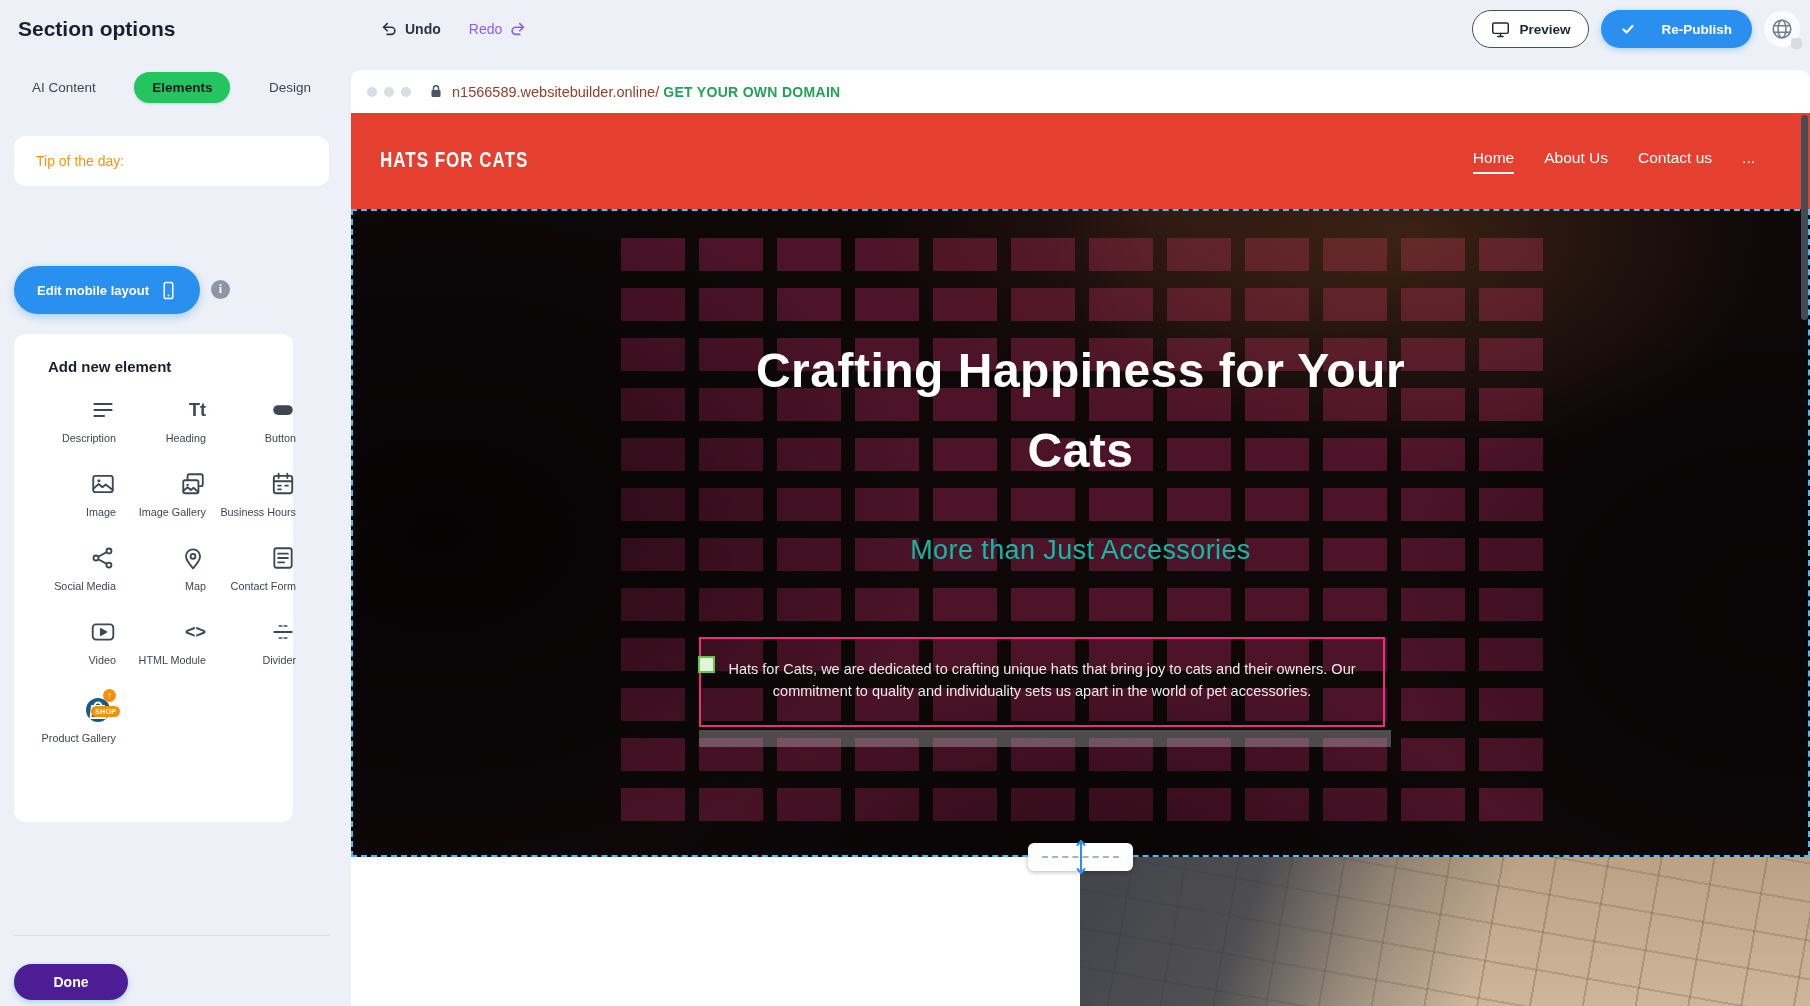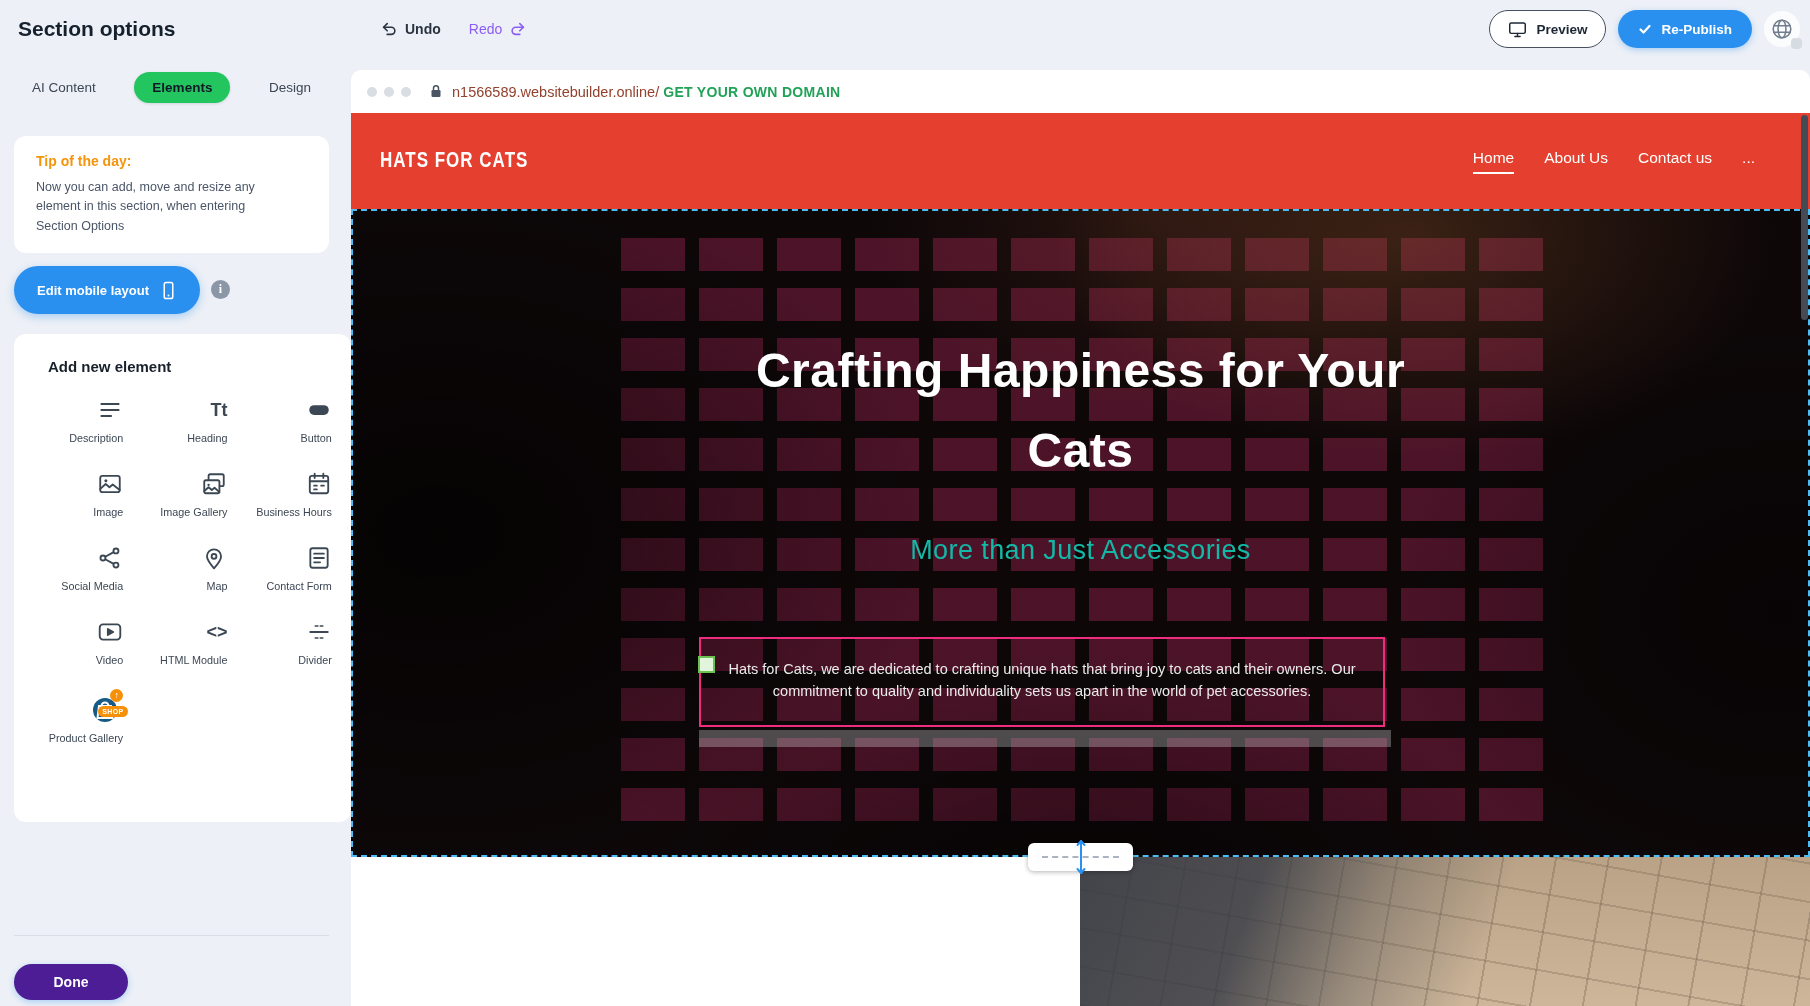--- a/index.html
+++ b/index.html
@@ -15,38 +15,38 @@
 
   
   .topbar { position: absolute; left: 0; top: 0; width: 1810px; height: 58px; display: flex; align-items: center; }
   .topbar-title { margin-left: 18px; font-size: 21px; font-weight: bold; color: #16212e; }
   .history { position: absolute; left: 380px; top: 0; height: 58px; display: flex; align-items: center; gap: 28px; }
   .hist-btn { display: flex; align-items: center; gap: 7px; cursor: pointer; font-size: 14px; }
   .undo-btn { color: #2b3440; font-weight: bold; }
   .redo-btn { color: #8b5cf6; }
   .topbar-right { position: absolute; right: 10px; top: 10px; display: flex; align-items: center; gap: 12px; }
   .btn-preview { height: 38px; border-radius: 19px; border: 1px solid #46505f; background: #ffffff; display: flex; align-items: center; gap: 9px; padding: 0 18px; font-size: 13.5px; font-weight: bold; color: #1d2733; cursor: pointer; }
-  .btn-republish { height: 38px; border-radius: 19px; border: none; background: #2a90f0; display: flex; align-items: center; gap: 9px; padding: 0 20px; font-size: 13.5px; font-weight: bold; color: #ffffff; cursor: pointer; box-shadow: 0 2px 6px rgba(42,144,240,.35); }
+  .btn-republish { height: 38px; border-radius: 19px; border: none; background: #2a90f0; display: flex; align-items: center; gap: 26px; padding: 0 20px; font-size: 13.5px; font-weight: bold; color: #ffffff; cursor: pointer; box-shadow: 0 2px 6px rgba(42,144,240,.35); }
   .globe-btn { width: 36px; height: 36px; border-radius: 50%; background: #fbfcfe; display: flex; align-items: center; justify-content: center; position: relative; cursor: pointer; }
   .globe-badge { position: absolute; right: -2px; bottom: -2px; width: 11px; height: 11px; border-radius: 4px; background: #d7dbe2; }
 
   
   .sidebar { position: absolute; left: 0; top: 58px; width: 343px; bottom: 0; }
   .tabs { margin: 14px 14px 0 14px; width: 315px; display: flex; align-items: flex-start; justify-content: space-between; padding: 0 14px; height: 36px; }
   .tab { font-size: 13.5px; color: #3c4654; cursor: pointer; padding: 8px 4px; }
   .tab.active { background: #22c55e; border-radius: 17px; padding: 8px 18px; box-shadow: 0 1px 3px rgba(16,24,40,.12); font-weight: bold; color: #111827; }
 
   .tip-card { position: absolute; left: 14px; top: 78px; width: 315px; background: #fff; border-radius: 12px; padding: 17px 22px; }
-  .tip-title { color: #f5950c; font-size: 14px; font-weight: bold; margin-bottom: 9px; }
+  .tip-title { color: #f5950c; font-size: 14px; font-weight: normal; }
   .tip-body { font-size: 12.5px; color: #4a5568; line-height: 1.55; width: 252px; }
 
   .edit-mobile { position: absolute; left: 14px; top: 208px; width: 186px; height: 48px; border-radius: 24px; background: #2a90f0; display: flex; align-items: center; justify-content: center; gap: 11px; color: #fff; font-size: 13px; font-weight: bold; cursor: pointer; box-shadow: 0 3px 8px rgba(42,144,240,.35); }
   .info-btn { position: absolute; left: 211px; top: 222px; width: 19px; height: 19px; border-radius: 50%; background: #8b97a7; color: #fff; font-size: 12px; font-weight: bold; font-family: "Liberation Serif", serif; display: flex; align-items: center; justify-content: center; cursor: pointer; }
 
-  .add-card { position: absolute; left: 14px; top: 276px; width: 337px; height: 488px; background: #fff; border-radius: 12px; padding: 24px 12px 0 12px; }
+  .add-card { position: absolute; left: 14px; top: 276px; width: 279px; height: 488px; background: #fff; border-radius: 12px; padding: 24px 12px 0 12px; }
   .add-title { font-size: 15px; font-weight: bold; color: #18202c; margin: 0 0 20px 22px; }
   .el-grid { display: grid; grid-template-columns: repeat(3, 1fr); row-gap: 24px; justify-items: center; }
   .el-item { width: 90px; display: flex; flex-direction: column; align-items: flex-end; gap: 6px; cursor: pointer; }
   .el-icon { height: 30px; display: flex; align-items: center; justify-content: center; color: #3c4754; }
   .el-icon svg { width: 26px; height: 26px; }
   .icon-text { font-weight: bold; font-size: 18px; color: #3c4754; line-height: 30px; }
   .el-label { font-size: 10.8px; color: #3c4754; text-align: center; line-height: 1.3; }
 
   .pg-wrap { position: relative; width: 32px; height: 32px; }
   .pg-circle { position: absolute; left: 2px; top: 6px; width: 24px; height: 24px; border-radius: 50%; background: #175a86; display: flex; align-items: center; justify-content: center; }
@@ -175,21 +175,20 @@
 
 <div class="sidebar">
   <div class="tabs">
     <div class="tab">AI Content</div>
     <div class="tab active">Elements</div>
     <div class="tab">Design</div>
   </div>
 
   <div class="tip-card">
     <div class="tip-title">Tip of the day:</div>
-    <div class="tip-body">Now you can add, move and resize any element in this section, when entering Section Options</div>
   </div>
 
   <div class="edit-mobile">
     <span>Edit mobile layout</span>
     <span>
       <svg width="17" height="19" viewBox="0 0 18 20" fill="none" stroke="#ffffff" stroke-width="1.6">
           <rect x="4.5" y="1.5" width="9" height="17" rx="2"></rect>
           <circle cx="9" cy="15.3" r="1" fill="#ffffff" stroke="none"></circle>
         </svg>
     </span>

